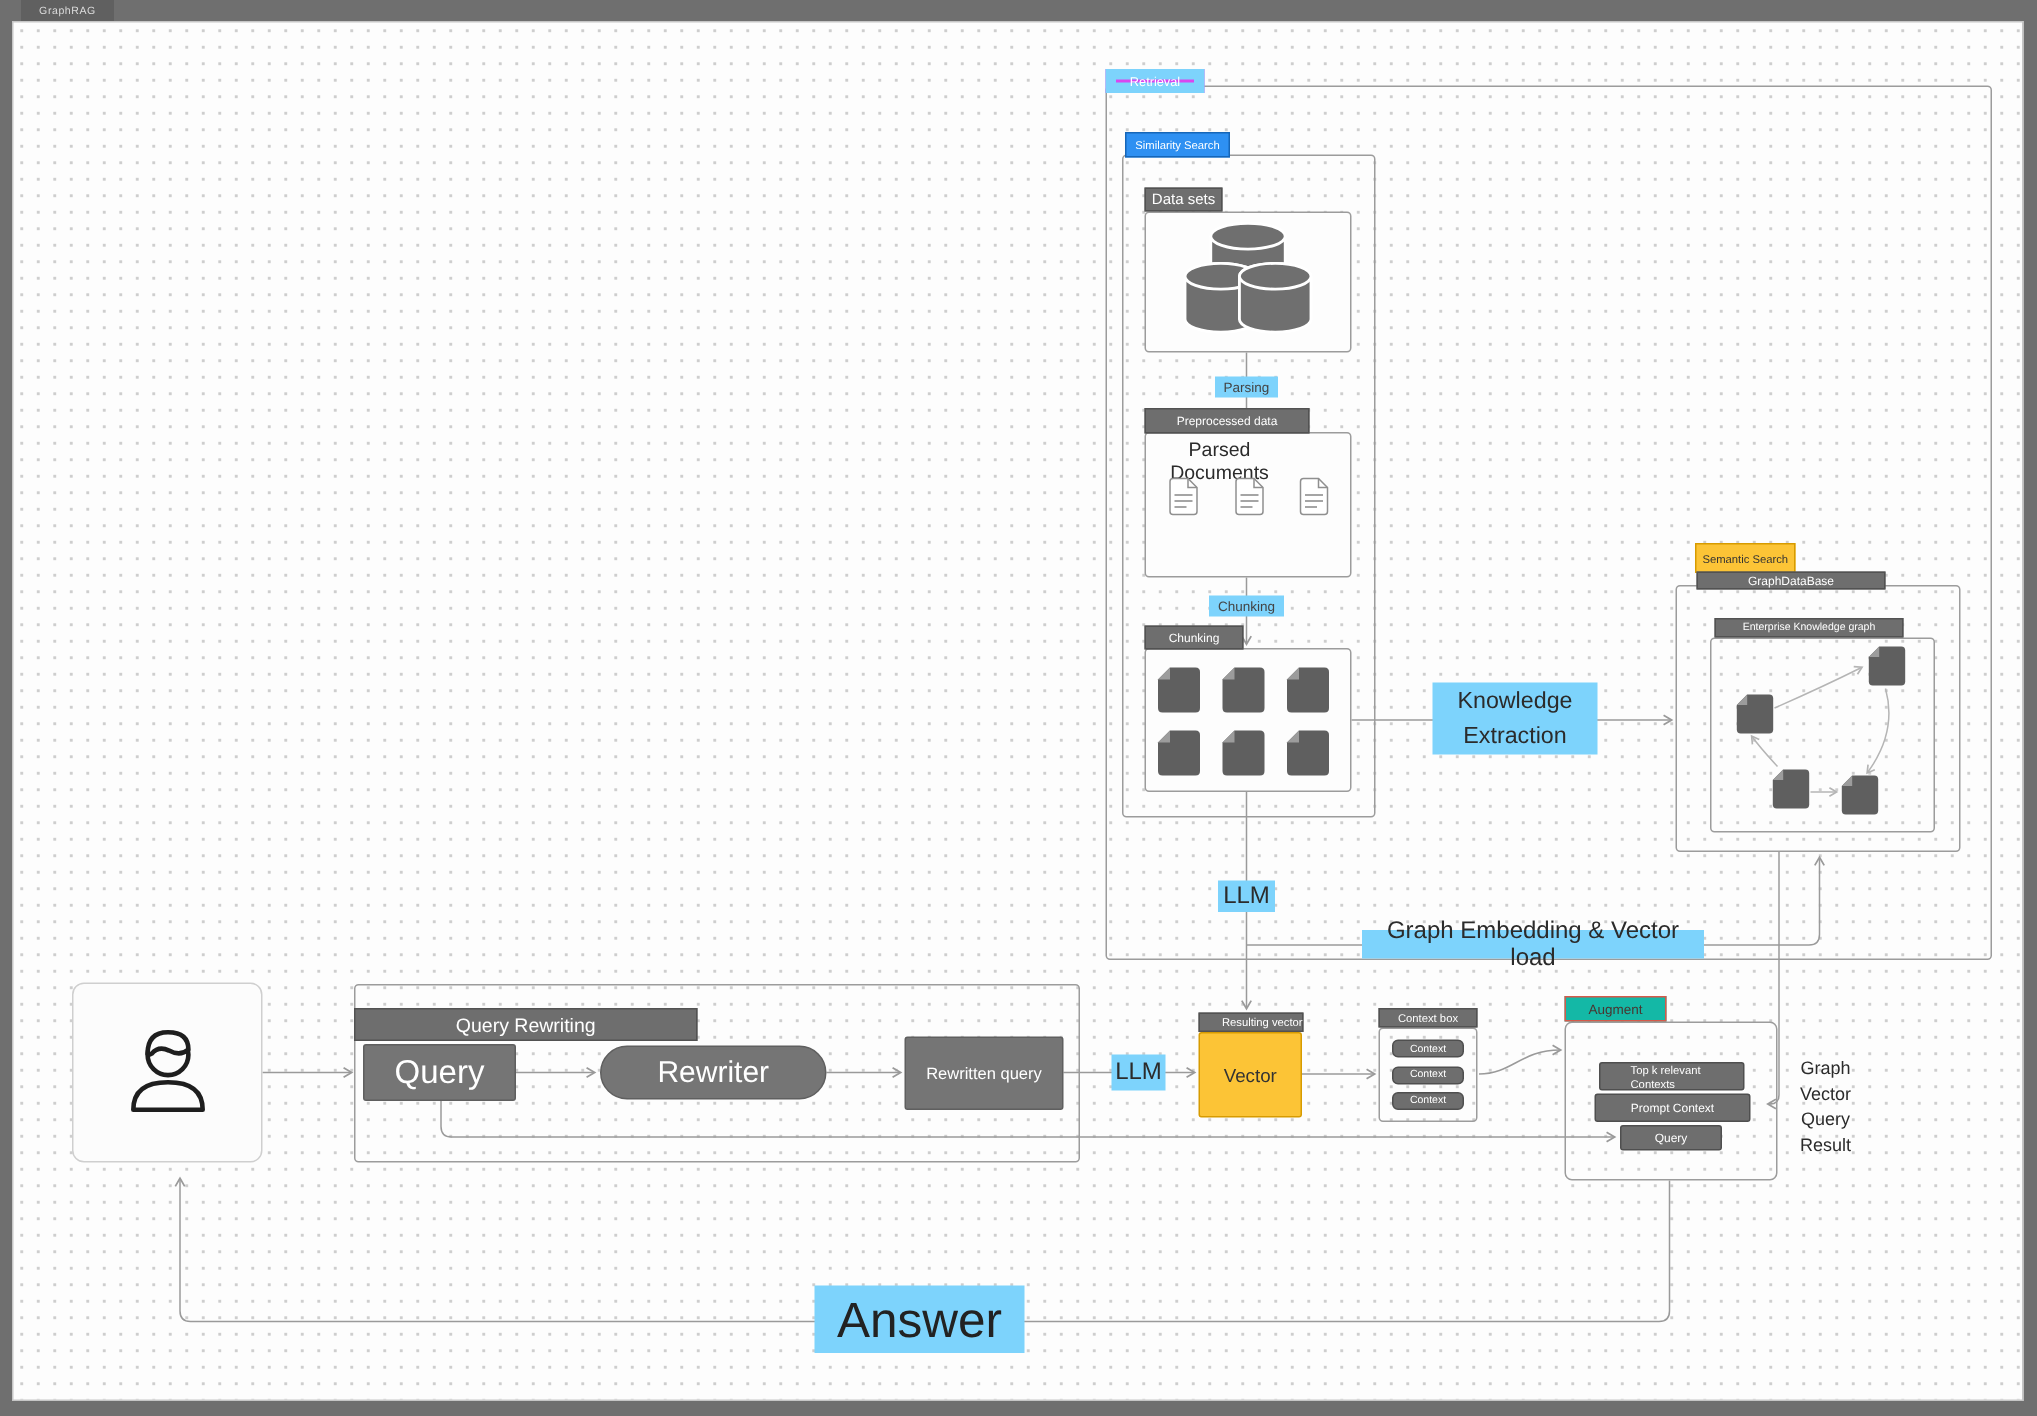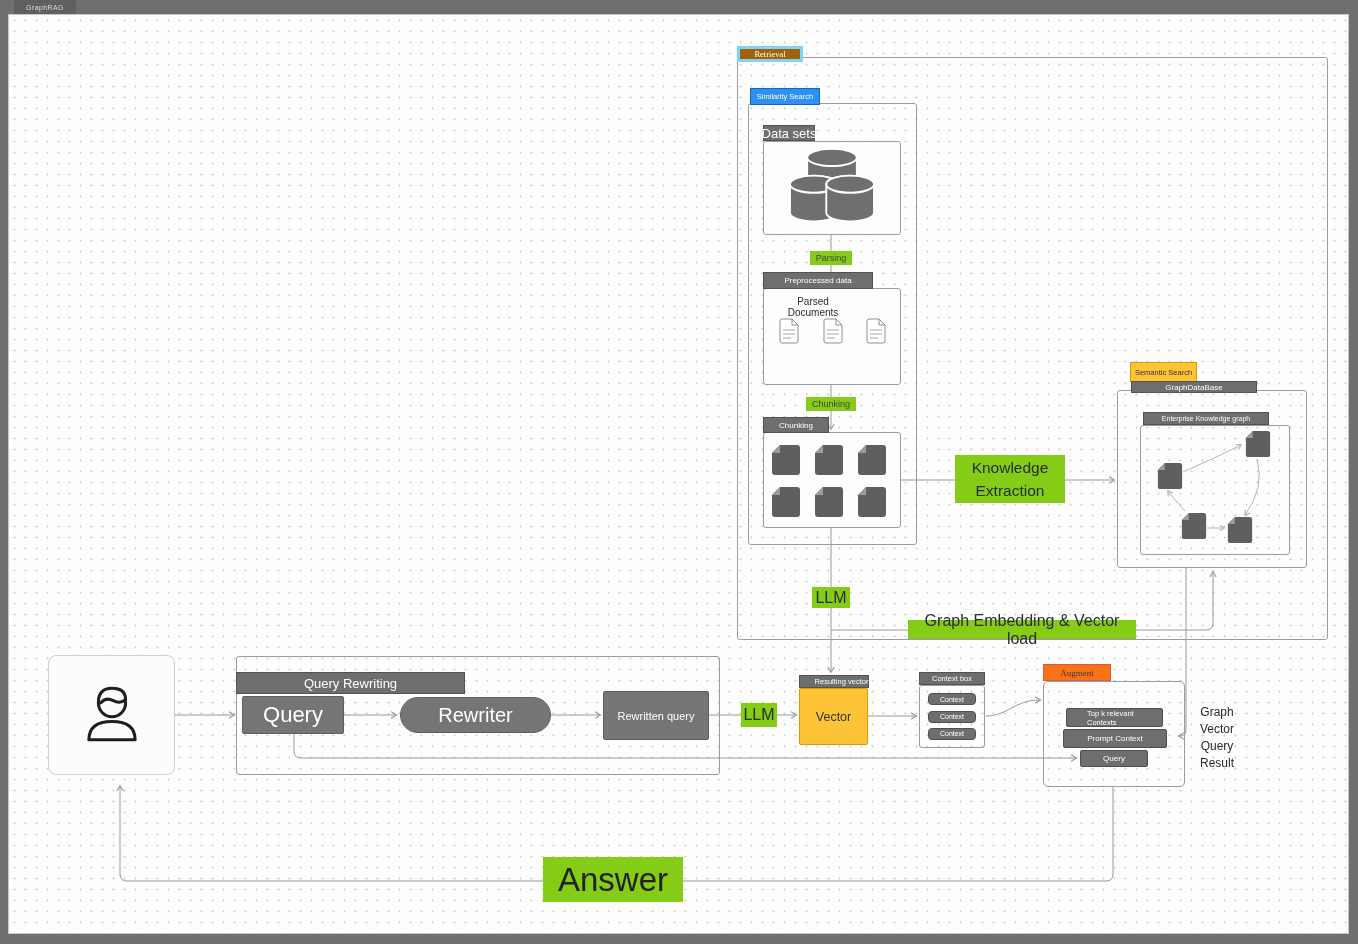--- a/index.html
+++ b/index.html
@@ -28,25 +28,25 @@
     position:absolute;box-sizing:border-box;z-index:3;
     background:#6e6e6e;border:1px solid #525252;color:#fff;
     display:flex;align-items:center;justify-content:center;white-space:nowrap;
   }
   .grayNode{
     position:absolute;box-sizing:border-box;z-index:2;
     background:#757575;border:1px solid #5f5f5f;color:#fff;border-radius:2px;
     display:flex;align-items:center;justify-content:center;white-space:nowrap;
   }
   .yellow{background:#fcc436;border:1px solid #d79b00;color:#333;}
-  .green{background:#a16207;border:3px solid #7dd3fc;font-family:Liberation Serif, serif;}
+  .green{background:#d946ef;border:7px solid #7dd3fc;}
   .blue{background:#2e90f2;border:1px solid #1666b8;}
-  .pink{background:#f97316;border:1px solid #d6594a;color:#4a3530;font-family:Liberation Serif, serif;}
+  .pink{background:#14b8a6;border:1px solid #d6594a;color:#4a3530;}
   .txt{
-    position:absolute;z-index:3;color:#2b2b2b;background:#84cc16;
+    position:absolute;z-index:3;color:#2b2b2b;background:#7dd3fc;
     display:flex;align-items:center;justify-content:center;text-align:center;
     box-sizing:border-box;
   }
   .pill{
     box-sizing:border-box;background:#6e6e6e;border:1px solid #4f4f4f;color:#fff;
     border-radius:4px;display:flex;align-items:center;justify-content:center;
   }
   .icon{position:absolute;z-index:3;}
 </style>
 </head>
@@ -104,30 +104,30 @@
     </g>
   </svg>
 
   <div class="box" style="left:737px;top:57px;width:591px;height:583px;"></div>
   <div class="lbl green" style="left:737px;top:46px;width:66px;height:16px;font-size:8.5px;">Retrieval</div>
 
   <div class="box" style="left:748px;top:103px;width:169px;height:442px;"></div>
   <div class="lbl blue" style="left:750px;top:88px;width:70px;height:17px;font-size:7.5px;">Similarity Search</div>
 
   <div class="box" style="left:763px;top:141px;width:138px;height:94px;background:#fdfdfd;"></div>
-  <div class="lbl" style="left:763px;top:125px;width:52px;height:16px;font-size:13px;">Data sets</div>
+  <div class="lbl" style="left:763px;top:125px;width:52px;height:16px;font-size:10px;">Data sets</div>
   <svg class="icon" style="left:784px;top:146px;" width="96" height="84" viewBox="0 0 100 88">
       <use href="#sym-db"></use>
     </svg>
 
   <div class="txt" style="left:810px;top:251px;width:42px;height:14px;font-size:9px;color:#444;">Parsing</div>
 
   <div class="box" style="left:763px;top:288px;width:138px;height:97px;background:#fdfdfd;"></div>
   <div class="lbl" style="left:763px;top:272px;width:110px;height:17px;font-size:8px;">Preprocessed data</div>
-  <div class="txt" style="left:771px;top:301px;width:84px;height:12px;font-size:10px;background:transparent;justify-content:flex-start;">Parsed Documents</div>
+  <div class="txt" style="left:771px;top:301px;width:84px;height:12px;font-size:13px;background:transparent;justify-content:flex-start;">Parsed Documents</div>
   <svg class="icon" style="left:779px;top:318px;" width="20" height="26" viewBox="0 0 20 26">
       <use href="#sym-doc"></use>
     </svg>
   <svg class="icon" style="left:823px;top:318px;" width="20" height="26" viewBox="0 0 20 26">
       <use href="#sym-doc"></use>
     </svg>
   <svg class="icon" style="left:866px;top:318px;" width="20" height="26" viewBox="0 0 20 26">
       <use href="#sym-doc"></use>
     </svg>
 

